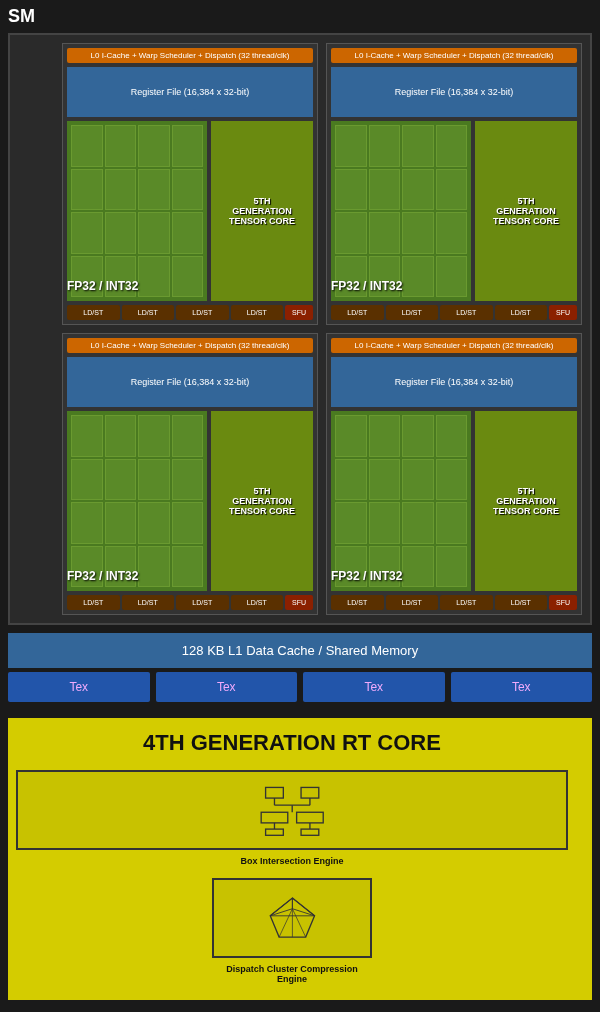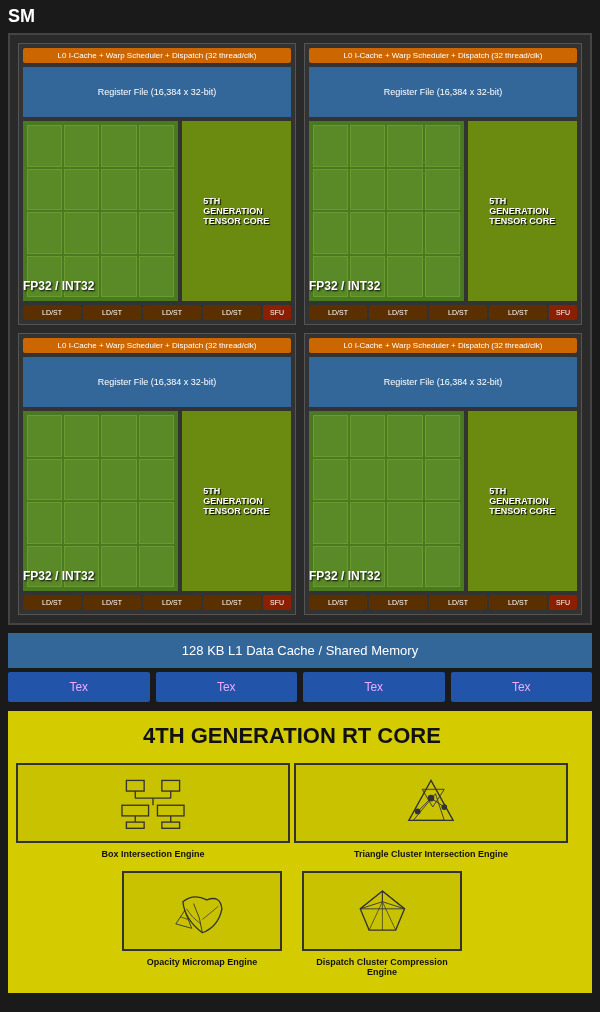--- a/index.html
+++ b/index.html
@@ -22,20 +22,21 @@
       background: #2a2a2a;
       border: 2px solid #444;
       margin: 0 8px 8px 8px;
       padding: 8px;
     }
 
     .quadrant-grid {
       display: grid;
       grid-template-columns: 1fr 1fr;
       gap: 8px;
+      margin-left: 44px;
     }
 
     .quadrant {
       background: #333;
       border: 1px solid #555;
       padding: 4px;
       display: flex;
       flex-direction: column;
       gap: 4px;
     }
@@ -94,21 +95,21 @@
       color: white;
       text-shadow: 1px 1px 2px black;
     }
 
     .tensor-block {
       background: #6a8a10;
       flex: 1;
       display: flex;
       align-items: center;
       justify-content: center;
-      text-align: left;
+      text-align: center;
       padding: 18px;
       font-size: 9px;
       font-weight: bold;
       color: white;
       text-shadow: 1px 1px 1px black;
     }
 
     .bottom-units {
       display: flex;
       flex-direction: row;
@@ -156,21 +157,21 @@
       background: #2255aa;
       color: #f0abfc;
       font-size: 12px;
       text-align: center;
       padding: 8px 4px;
       border-radius: 2px;
     }
 
     .rt-core-section {
       background: #d4cc00;
-      margin: 9px 8px 8px 8px;
+      margin: 16px 8px 8px 8px;
       padding: 12px 24px 16px 8px;
     }
 
     .rt-core-title {
       color: #111;
       font-size: 22px;
       font-weight: bold;
       text-align: center;
       margin-bottom: 14px;
     }
@@ -397,56 +398,25 @@
           <rect x="45" y="33" width="30" height="12" fill="#c8c200" stroke="#333"></rect>
           <line x1="20" y1="45" x2="20" y2="52"></line>
           <line x1="60" y1="45" x2="60" y2="52"></line>
           <rect x="10" y="52" width="20" height="7" fill="#c8c200" stroke="#333"></rect>
           <rect x="50" y="52" width="20" height="7" fill="#c8c200" stroke="#333"></rect>
         </svg>
       </div>
       <div class="rt-icon-label">Box Intersection Engine</div>
     </div>
 
-    <div class="rt-icon-item">
-      <div class="rt-icon-box">
-        <svg class="rt-svg" viewBox="0 0 80 60" fill="none" stroke="#333" stroke-width="1.5">
-
-          <polygon points="40,5 65,50 15,50" fill="none" stroke="#333" stroke-width="1.5"></polygon>
-          <polygon points="30,15 55,15 42,35" fill="none" stroke="#333" stroke-width="1"></polygon>
-          <polygon points="20,50 45,20 55,50" fill="none" stroke="#333" stroke-width="1"></polygon>
-          <circle cx="40" cy="25" r="3" fill="#333"></circle>
-          <circle cx="25" cy="40" r="2.5" fill="#333"></circle>
-          <circle cx="55" cy="35" r="2.5" fill="#333"></circle>
-          <line x1="40" y1="25" x2="25" y2="40" stroke="#333" stroke-width="1"></line>
-          <line x1="40" y1="25" x2="55" y2="35" stroke="#333" stroke-width="1"></line>
-        </svg>
-      </div>
-      <div class="rt-icon-label">Triangle Cluster Intersection Engine</div>
-    </div>
 
   </div>
 
   <div class="rt-icons-row2">
 
-    <div class="rt-icon-item" style="max-width: 160px;">
-      <div class="rt-icon-box">
-        <svg class="rt-svg" viewBox="0 0 80 60" fill="none" stroke="#333" stroke-width="1.5">
-
-          <path d="M40 55 Q20 40 18 20 Q30 10 45 18 Q60 12 62 28 Q58 48 40 55Z" fill="none" stroke="#333" stroke-width="1.5"></path>
-          <path d="M40 55 Q38 38 30 22" fill="none" stroke="#333" stroke-width="1"></path>
-          <path d="M40 40 Q50 32 58 25" fill="none" stroke="#333" stroke-width="0.8"></path>
-          <path d="M38 45 Q28 38 22 28" fill="none" stroke="#333" stroke-width="0.8"></path>
-
-          <polygon points="10,45 20,30 28,50" fill="none" stroke="#333" stroke-width="1"></polygon>
-          <line x1="15" y1="37" x2="24" y2="40" stroke="#333" stroke-width="0.8"></line>
-        </svg>
-      </div>
-      <div class="rt-icon-label">Opacity Micromap Engine</div>
-    </div>
 
     <div class="rt-icon-item" style="max-width: 160px;">
       <div class="rt-icon-box">
         <svg class="rt-svg" viewBox="0 0 80 60" fill="none" stroke="#333" stroke-width="1.5">
 
           <polygon points="40,8 65,28 55,52 25,52 15,28" fill="none" stroke="#333" stroke-width="1.5"></polygon>
           <polygon points="40,8 65,28 40,20" fill="none" stroke="#333" stroke-width="1"></polygon>
           <polygon points="40,8 15,28 40,20" fill="none" stroke="#333" stroke-width="1"></polygon>
           <line x1="15" y1="28" x2="65" y2="28" stroke="#333" stroke-width="1"></line>
           <line x1="40" y1="20" x2="25" y2="52" stroke="#333" stroke-width="0.8"></line>

